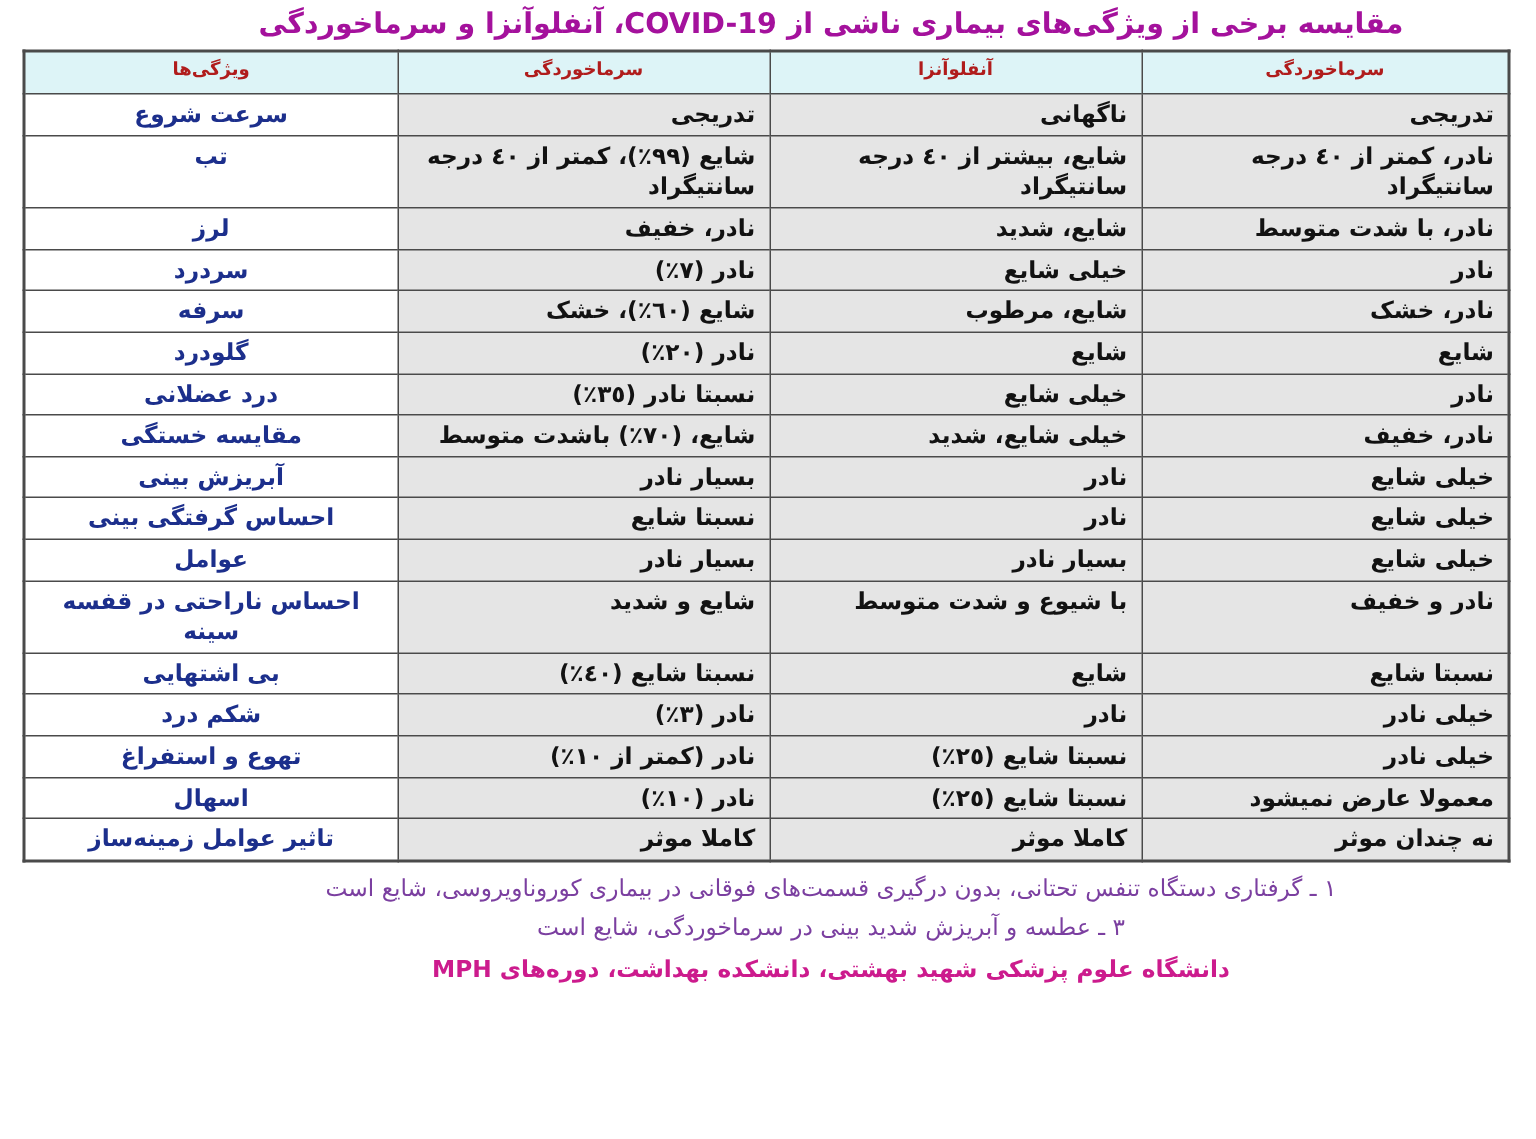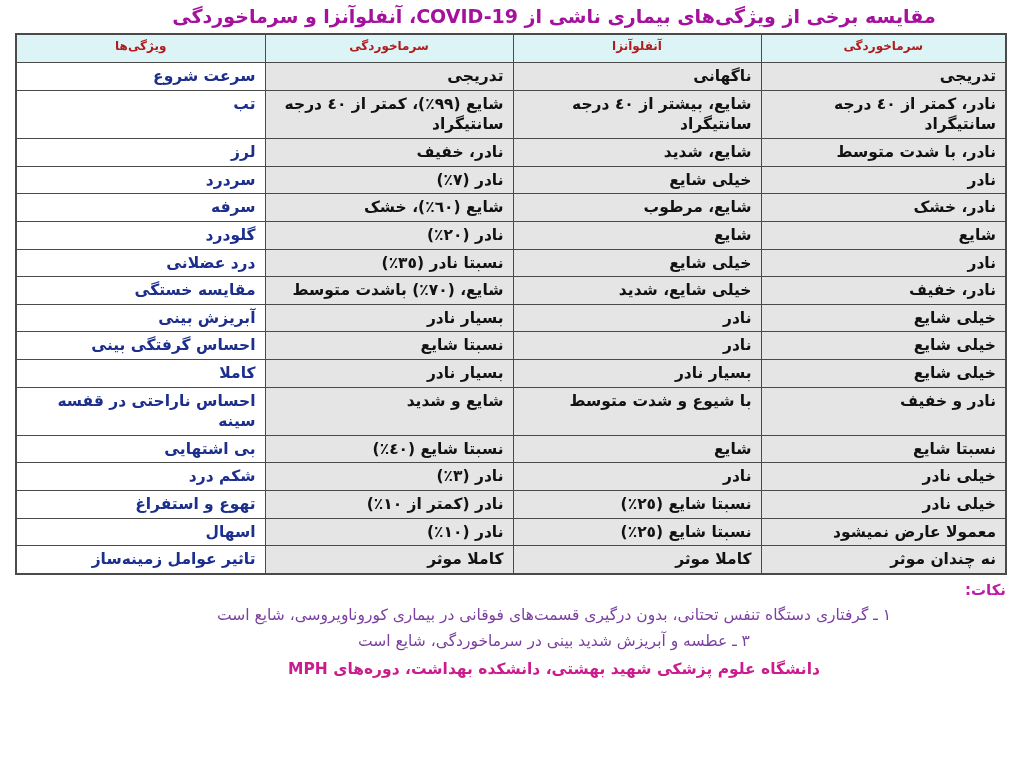--- a/index.html
+++ b/index.html
@@ -75,21 +75,21 @@
     height: 29px;
     padding-top: 4px;
     padding-bottom: 4px;
     font-size: 12px;
   }
 
   
   td.feature-cell {
     background: #ffffff;
     color: #1c2f8c;
-    text-align: right;
+    text-align: center;
     padding-left: 6px;
     padding-right: 6px;
   }
 
   
   td.value-cell {
     color: #121212;
     text-align: right;
     background: #e5e5e5;
   }
@@ -214,21 +214,21 @@
           <tr>
             <td class="value-cell">خیلی شایع</td>
             <td class="value-cell">نادر</td>
             <td class="value-cell">نسبتا شایع</td>
             <td class="feature-cell">احساس گرفتگی بینی</td>
           </tr>
           <tr>
             <td class="value-cell">خیلی شایع</td>
             <td class="value-cell">بسیار نادر</td>
             <td class="value-cell">بسیار نادر</td>
-            <td class="feature-cell">کاملا</td>
+            <td class="feature-cell">عوامل</td>
           </tr>
           <tr>
             <td class="value-cell">نادر و خفیف</td>
             <td class="value-cell">با شیوع و شدت متوسط</td>
             <td class="value-cell">شایع و شدید</td>
             <td class="feature-cell">احساس ناراحتی در قفسه سینه</td>
           </tr>
           <tr>
             <td class="value-cell">نسبتا شایع</td>
             <td class="value-cell">شایع</td>
@@ -257,21 +257,20 @@
             <td class="value-cell">نه چندان موثر</td>
             <td class="value-cell">کاملا موثر</td>
             <td class="value-cell">کاملا موثر</td>
             <td class="feature-cell">تاثیر عوامل زمینه‌ساز</td>
           </tr>
         </tbody>
     </table>
   </div>
 
   <div class="notes">
-    <div class="notes-title">نکات:</div>
     <div id="notes-list">
         <div class="note-line">١ ـ گرفتاری دستگاه تنفس تحتانی، بدون درگیری قسمت‌های فوقانی در بیماری کوروناویروسی، شایع است</div>
         <div class="note-line">٣ ـ عطسه و آبریزش شدید بینی در سرماخوردگی، شایع است</div>
       </div>
     <div class="footer-line">
       <span>دانشگاه علوم پزشکی شهید بهشتی، دانشکده بهداشت، دوره‌های </span><span class="latin">MPH</span>
     </div>
   </div>
 
 </div>

